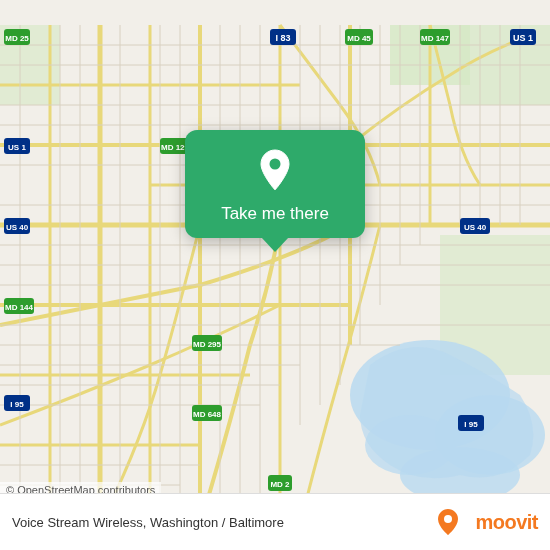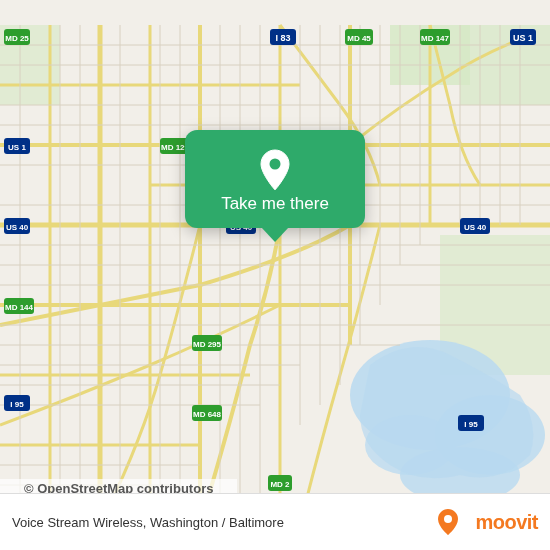--- a/index.html
+++ b/index.html
@@ -57,25 +57,24 @@
       font-weight: bold;
       color: #f47920;
       letter-spacing: -0.5px;
     }
 
     
     #copyright-bar {
       position: absolute;
       bottom: 52px; left: 0;
       background: rgba(255,255,255,0.7);
-      padding: 2px 24px;
-      font-size: 13px;
+      padding: 2px 6px;
+      font-size: 11px;
       color: #555;
       z-index: 10;
-      font-weight: bold;
     }
 
     
     #popup-card {
       position: absolute;
       top: 130px;
       left: 50%;
       transform: translateX(-50%);
       z-index: 20;
       display: flex;
@@ -83,21 +82,21 @@
       align-items: center;
     }
 
     .popup-bubble {
       background: #2eaa6a;
       border-radius: 12px;
       padding: 18px 30px 14px;
       display: flex;
       flex-direction: column;
       align-items: center;
-      gap: 2px;
+      gap: 12px;
       min-width: 180px;
       box-shadow: 0 4px 16px rgba(0,0,0,0.25);
       position: relative;
     }
 
     .popup-bubble::after {
       content: '';
       position: absolute;
       bottom: -14px;
       left: 50%;

